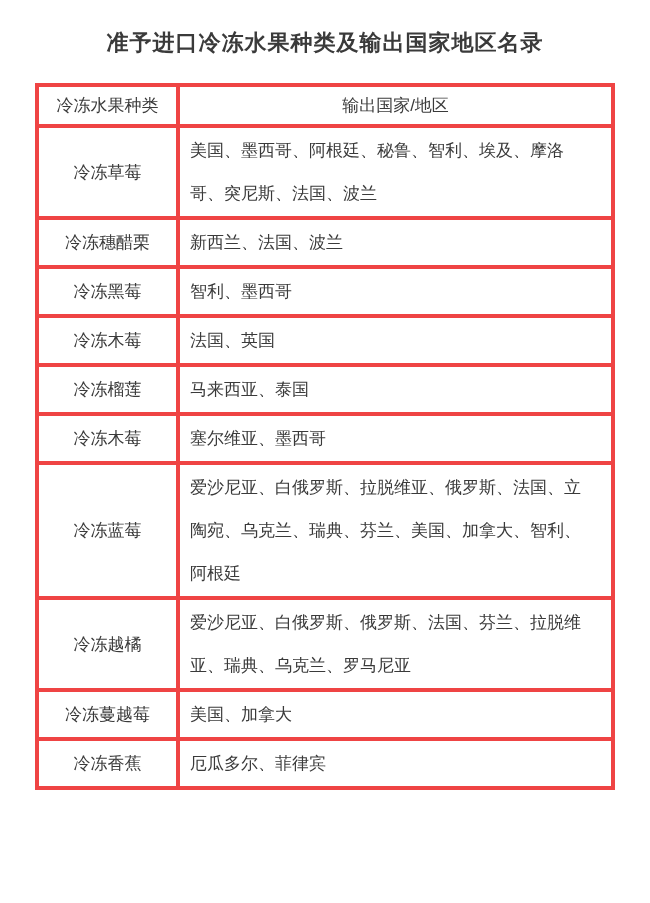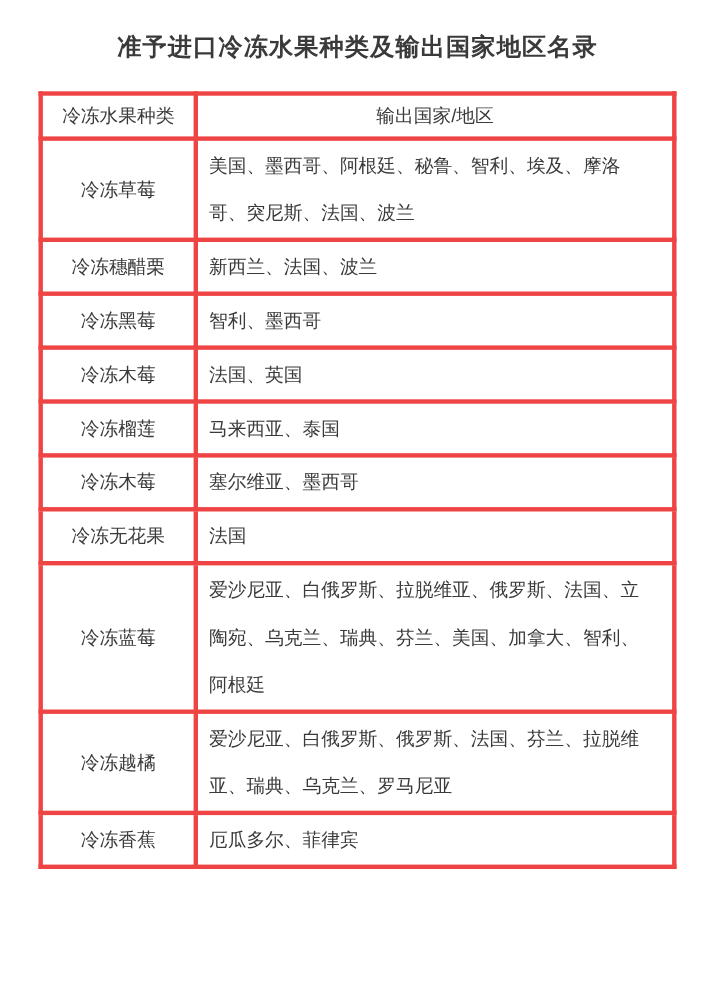--- a/index.html
+++ b/index.html
@@ -92,30 +92,30 @@
         </tr>
         <tr>
           <td class="fruit-cell">冷冻榴莲</td>
           <td class="countries-cell">马来西亚、泰国</td>
         </tr>
         <tr>
           <td class="fruit-cell">冷冻木莓</td>
           <td class="countries-cell">塞尔维亚、墨西哥</td>
         </tr>
         <tr>
-          <td class="fruit-cell">冷冻无花果</td>
-          <td class="countries-cell">法国</td>
-        </tr>
-        <tr>
           <td class="fruit-cell">冷冻蓝莓</td>
           <td class="countries-cell">爱沙尼亚、白俄罗斯、拉脱维亚、俄罗斯、法国、立陶宛、乌克兰、瑞典、芬兰、美国、加拿大、智利、阿根廷</td>
         </tr>
         <tr>
           <td class="fruit-cell">冷冻越橘</td>
           <td class="countries-cell">爱沙尼亚、白俄罗斯、俄罗斯、法国、芬兰、拉脱维亚、瑞典、乌克兰、罗马尼亚</td>
+        </tr>
+        <tr>
+          <td class="fruit-cell">冷冻蔓越莓</td>
+          <td class="countries-cell">美国、加拿大</td>
         </tr>
         <tr>
           <td class="fruit-cell">冷冻香蕉</td>
           <td class="countries-cell">厄瓜多尔、菲律宾</td>
         </tr>
       </tbody>
   </table>
 </div>
 
 </body></html>

